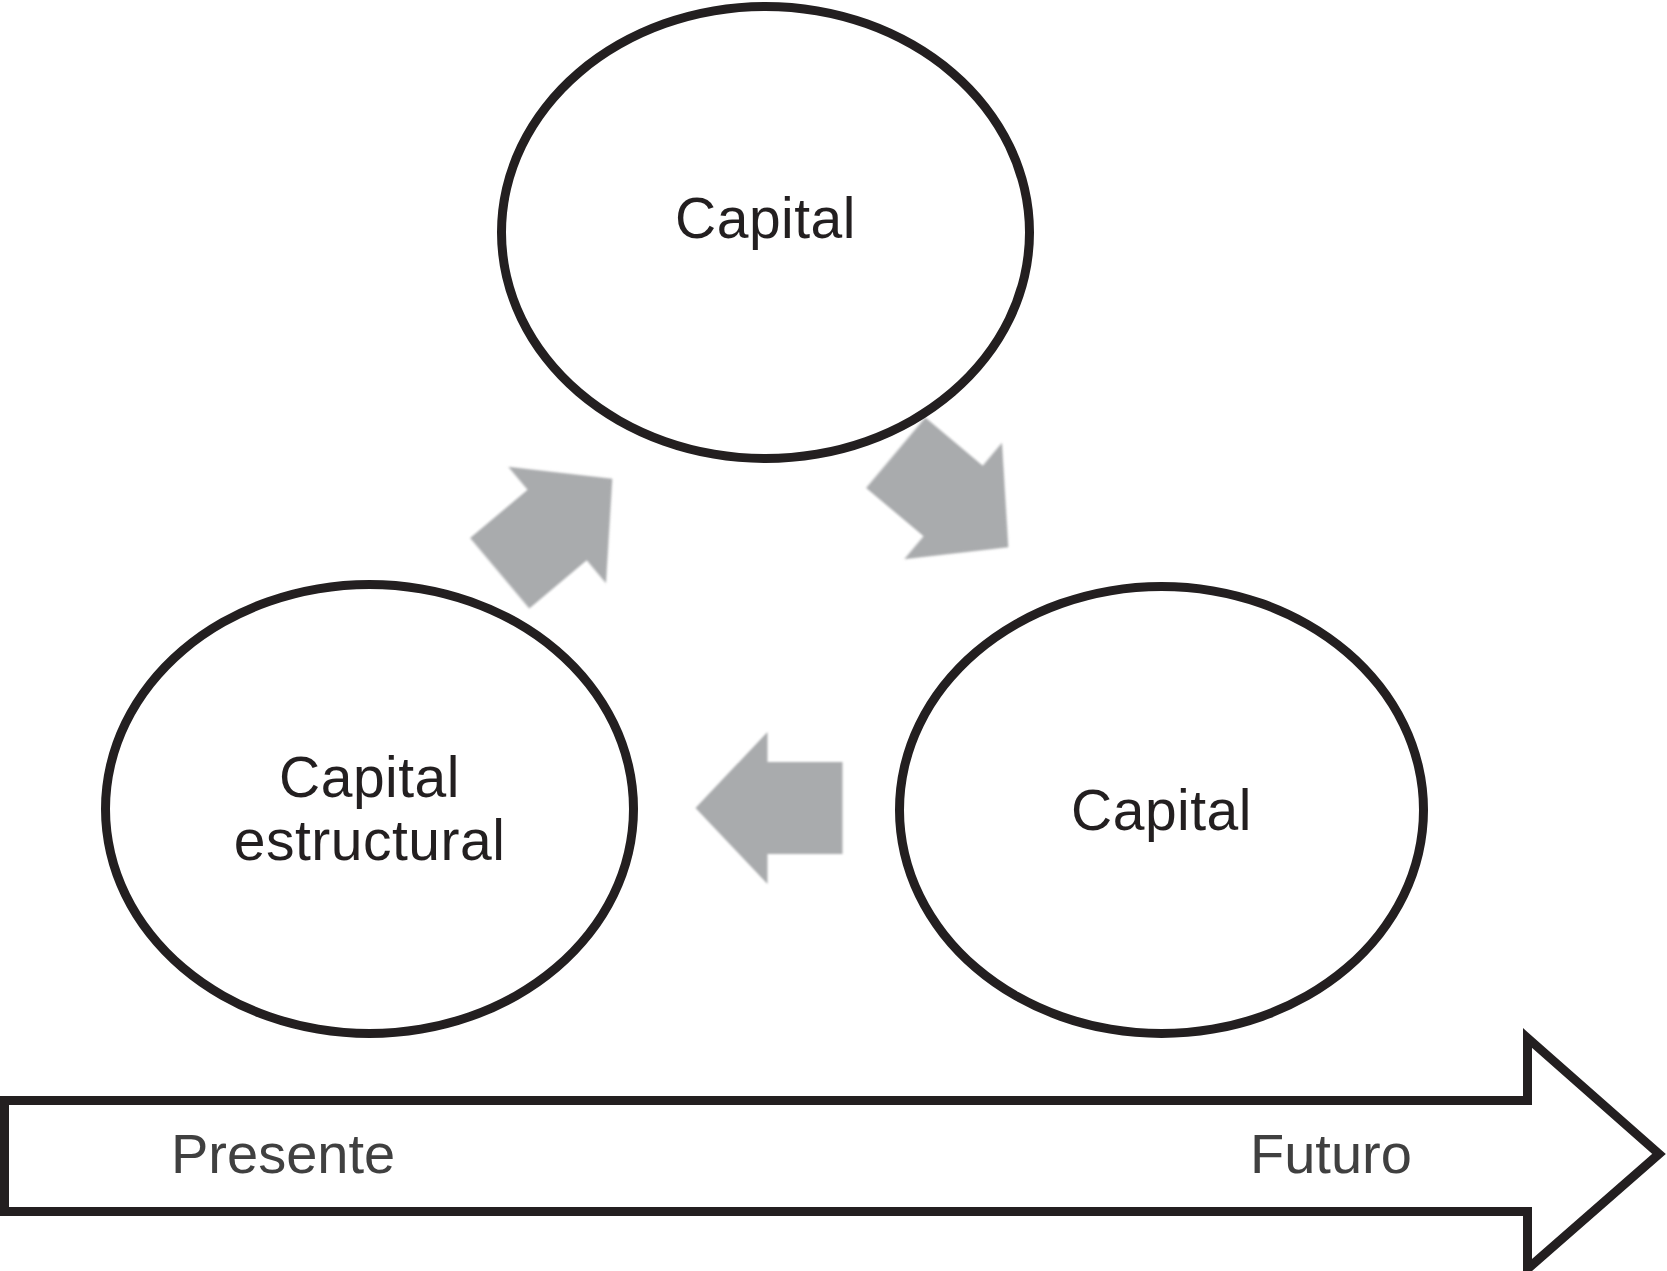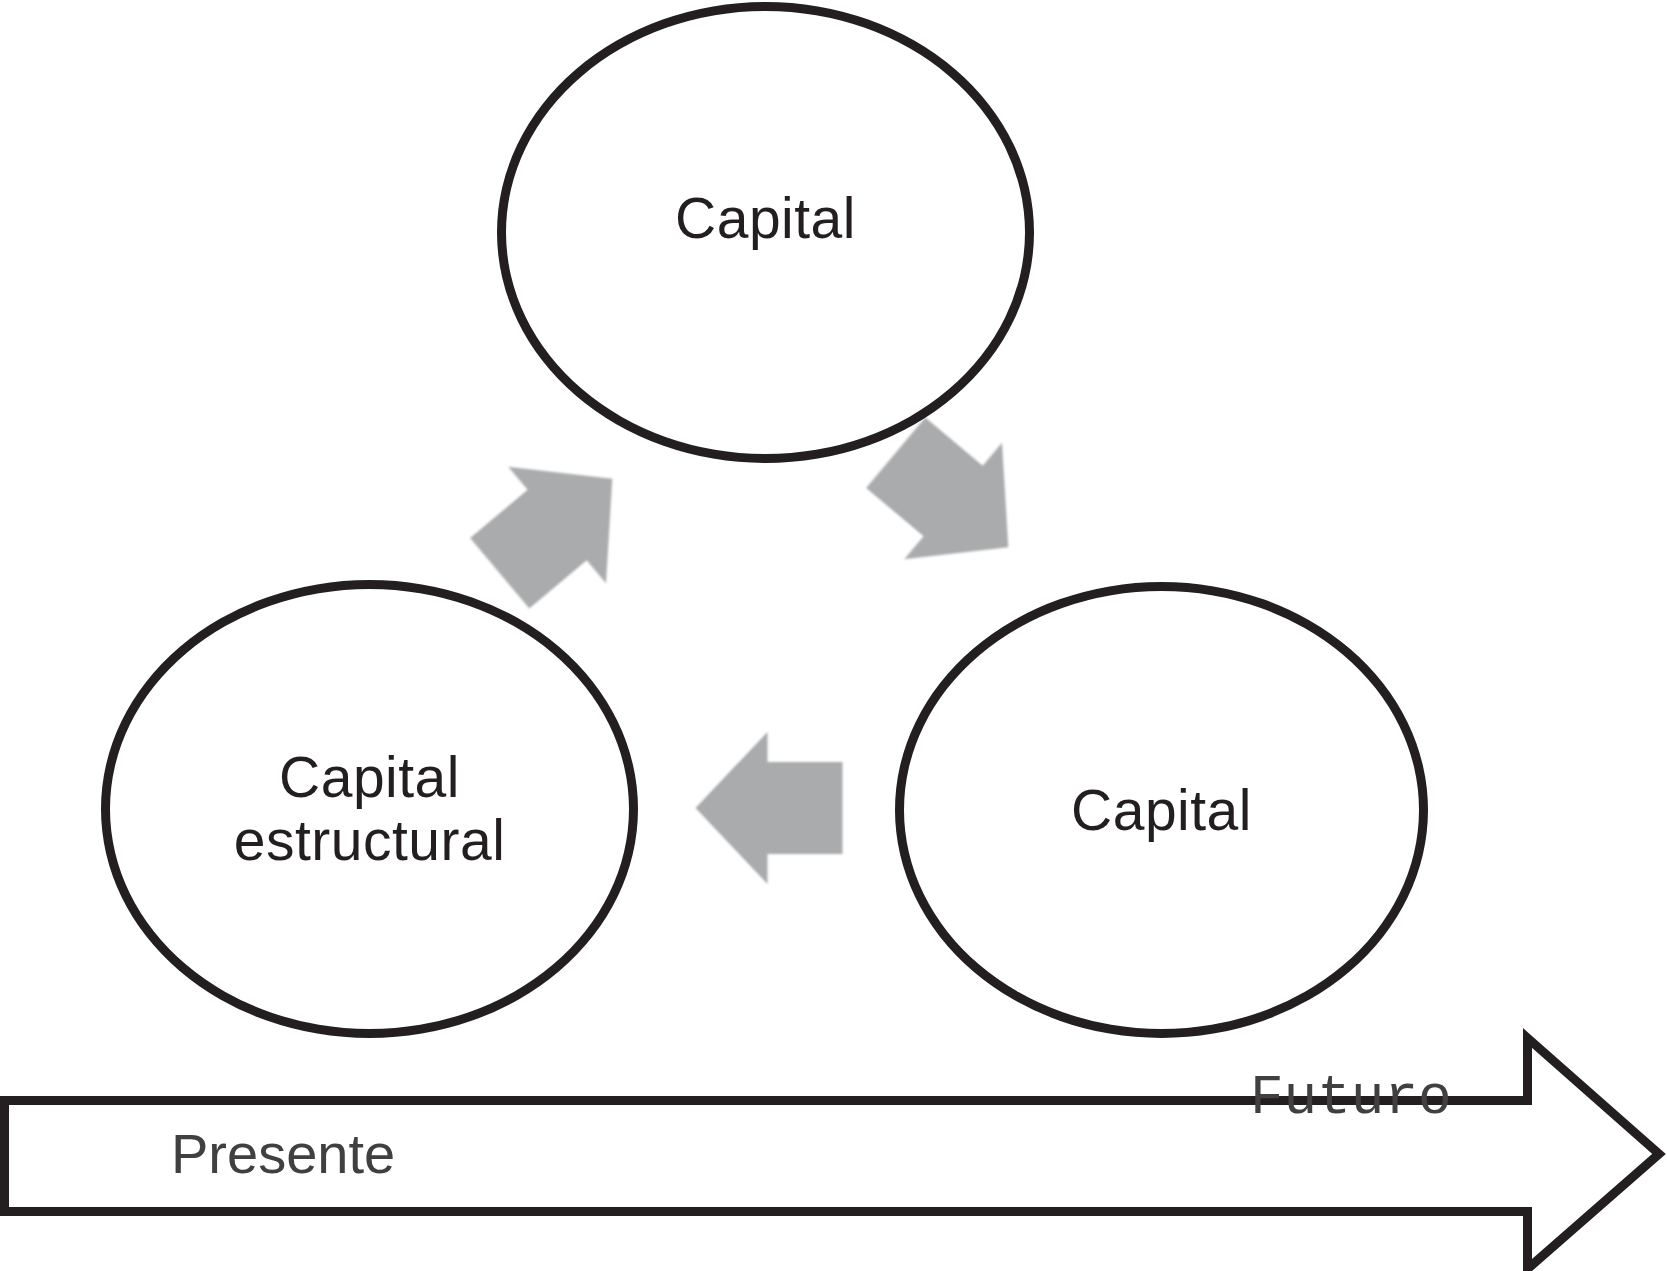--- a/index.html
+++ b/index.html
@@ -48,21 +48,21 @@
   .node-estructural { left: 895px; top: 582px; width: 533px; height: 456px; }
   .tl-label {
     position: absolute;
     font-size: 56px;
     line-height: 1;
     white-space: nowrap;
     color: #404040;
     transform: translateY(-50%);
   }
   .tl-presente { left: 171px;  top: 1154px; }
-  .tl-futuro   { left: 1250px; top: 1098px; font-family: Liberation Mono, monospace; }
+  .tl-futuro   { left: 1250px; top: 1154px; }
 </style>
 </head>
 <body>
 
 <div class="canvas">
 
   <svg class="layer" width="1667" height="1271" viewBox="0 0 1667 1271">
 
     <path class="gray-arrow" d="M0,-73.5 L76,-1.5 L46,-1.5 L46,73.5 L-46,73.5 L-46,-1.5 L-76,-1.5 Z" transform="translate(556,526) rotate(50)" fill="#a9abad"></path>
 

